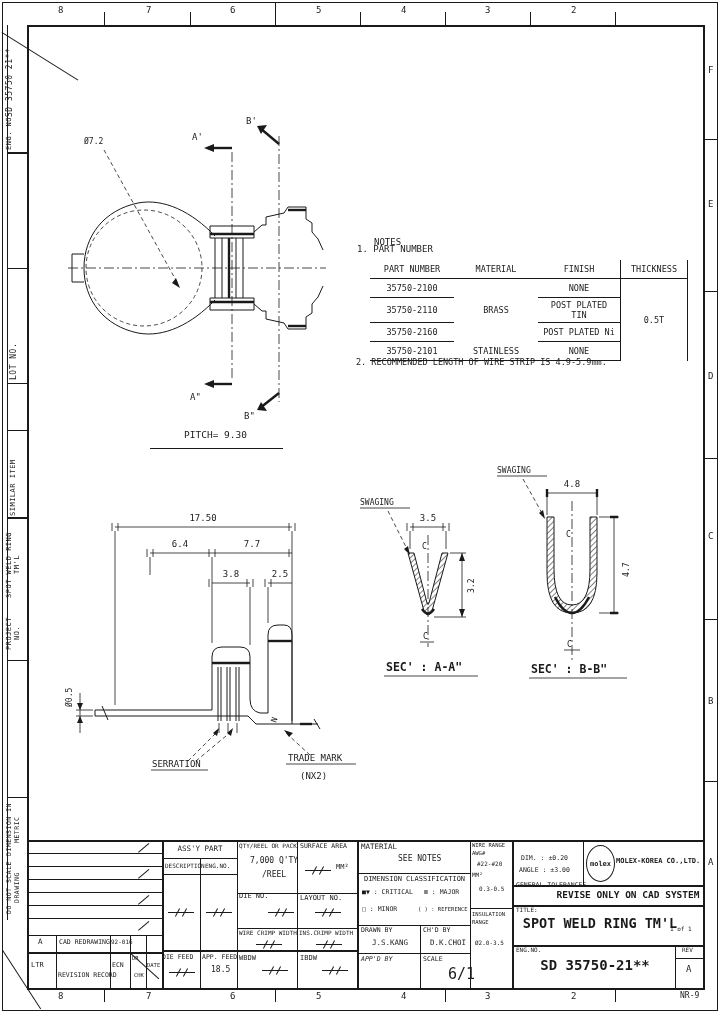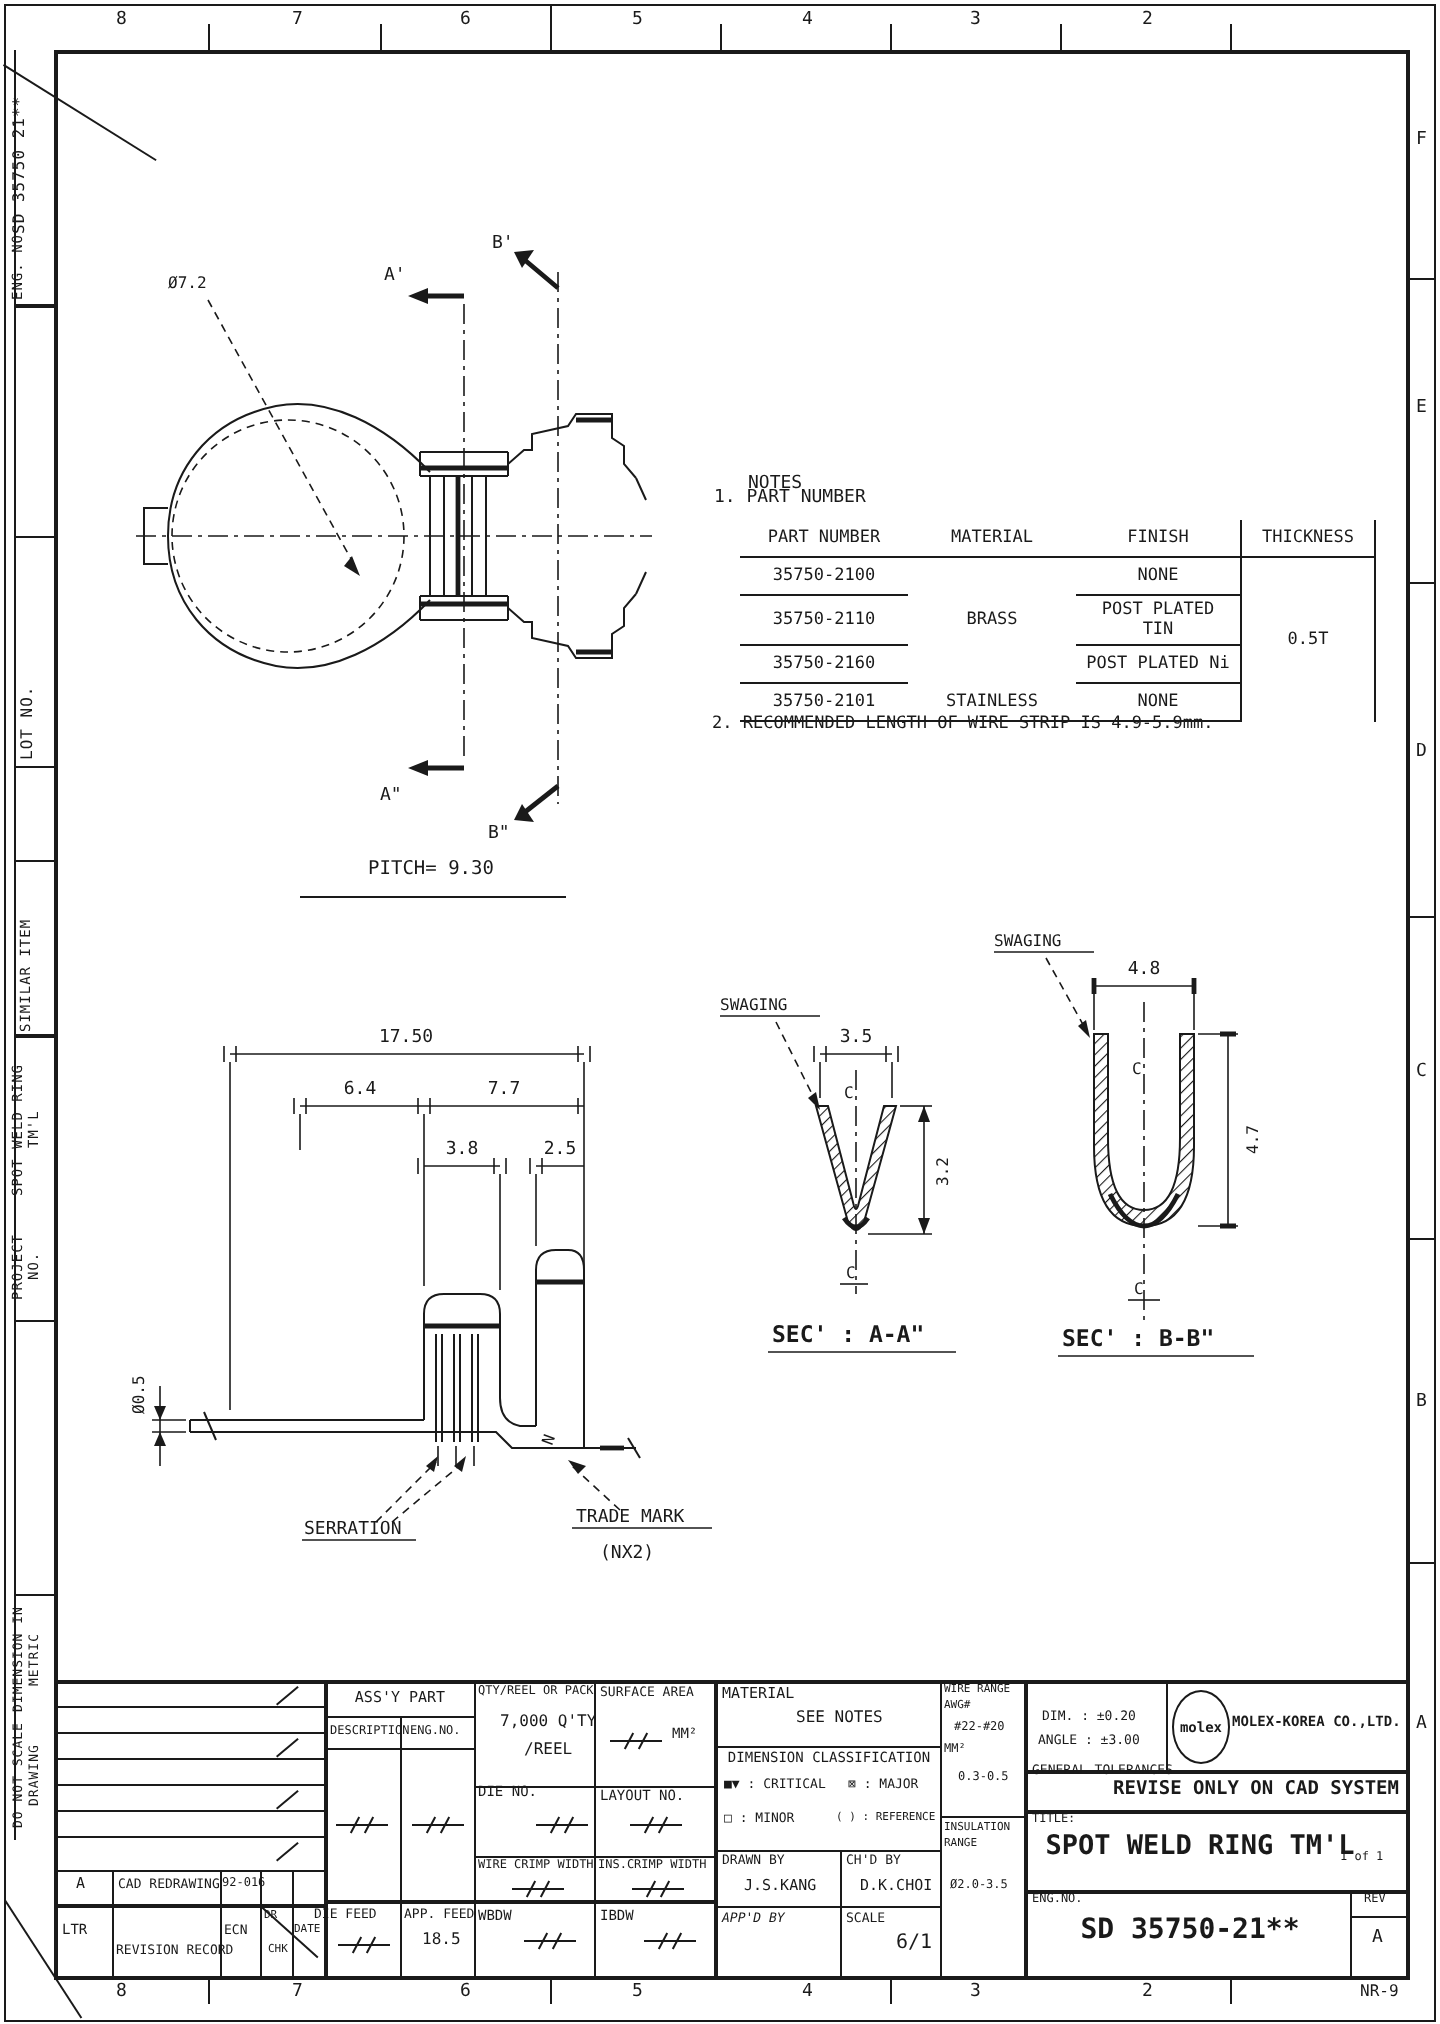--- a/index.html
+++ b/index.html
@@ -366,21 +366,21 @@
   <div class="ln" style="left:200px;top:858px;width:1px;height:130px;"></div>
   <div class="txt ctr" style="left:163px;top:845px;width:74px;font-size:7.5px;">ASS'Y PART</div>
   <div class="txt" style="left:165px;top:863px;font-size:6px;">DESCRIPTION</div>
   <div class="txt" style="left:205px;top:863px;font-size:6px;">ENG.NO.</div>
   <div class="na" style="left:168px;top:908px;">
       <i></i>
     </div>
   <div class="na" style="left:206px;top:908px;">
       <i></i>
     </div>
-  <div class="txt" style="left:157px;top:954px;font-size:6.5px;">DIE FEED</div>
+  <div class="txt" style="left:147px;top:954px;font-size:6.5px;padding-left:15px;">DIE FEED</div>
   <div class="na" style="left:169px;top:968px;">
       <i></i>
     </div>
   <div class="txt" style="left:202px;top:954px;font-size:6.5px;">APP. FEED</div>
   <div class="txt" style="left:211px;top:966px;font-size:8px;">18.5</div>
 
   <div class="ln" style="left:238px;top:893px;width:119px;height:1px;"></div>
   <div class="ln" style="left:238px;top:928px;width:119px;height:1px;"></div>
   <div class="ln" style="left:238px;top:950px;width:119px;height:2px;"></div>
   <div class="txt" style="left:239px;top:843px;font-size:6px;">QTY/REEL OR PACK</div>
@@ -426,21 +426,21 @@
   <div class="txt" style="left:362px;top:889px;font-size:6.5px;">■▼ : CRITICAL</div>
   <div class="txt" style="left:424px;top:889px;font-size:6.5px;">⊠ : MAJOR</div>
   <div class="txt" style="left:362px;top:906px;font-size:6.5px;">□ : MINOR</div>
   <div class="txt" style="left:418px;top:906px;font-size:5.5px;">( ) : REFERENCE</div>
   <div class="txt" style="left:361px;top:927px;font-size:6.5px;">DRAWN BY</div>
   <div class="txt" style="left:372px;top:939px;font-size:7.5px;">J.S.KANG</div>
   <div class="txt" style="left:423px;top:927px;font-size:6.5px;">CH'D BY</div>
   <div class="txt" style="left:430px;top:939px;font-size:7.5px;">D.K.CHOI</div>
   <div class="txt" style="left:361px;top:956px;font-size:6.5px;font-style:italic;">APP'D BY</div>
   <div class="txt" style="left:423px;top:956px;font-size:6.5px;">SCALE</div>
-  <div class="txt" style="left:448px;top:966px;font-size:10px;">6/1</div>
+  <div class="txt" style="left:448px;top:966px;font-size:15px;">6/1</div>
 
   <div class="ln" style="left:471px;top:908px;width:41px;height:1px;"></div>
   <div class="txt" style="left:472px;top:842px;font-size:5.5px;">WIRE RANGE</div>
   <div class="txt" style="left:472px;top:850px;font-size:5.5px;">AWG#</div>
   <div class="txt" style="left:477px;top:861px;font-size:6px;">#22-#20</div>
   <div class="txt" style="left:472px;top:872px;font-size:6px;">MM²</div>
   <div class="txt" style="left:479px;top:886px;font-size:6px;">0.3-0.5</div>
   <div class="txt" style="left:472px;top:911px;font-size:5.5px;">INSULATION</div>
   <div class="txt" style="left:472px;top:919px;font-size:5.5px;">RANGE</div>
   <div class="txt" style="left:475px;top:940px;font-size:6px;">Ø2.0-3.5</div>

